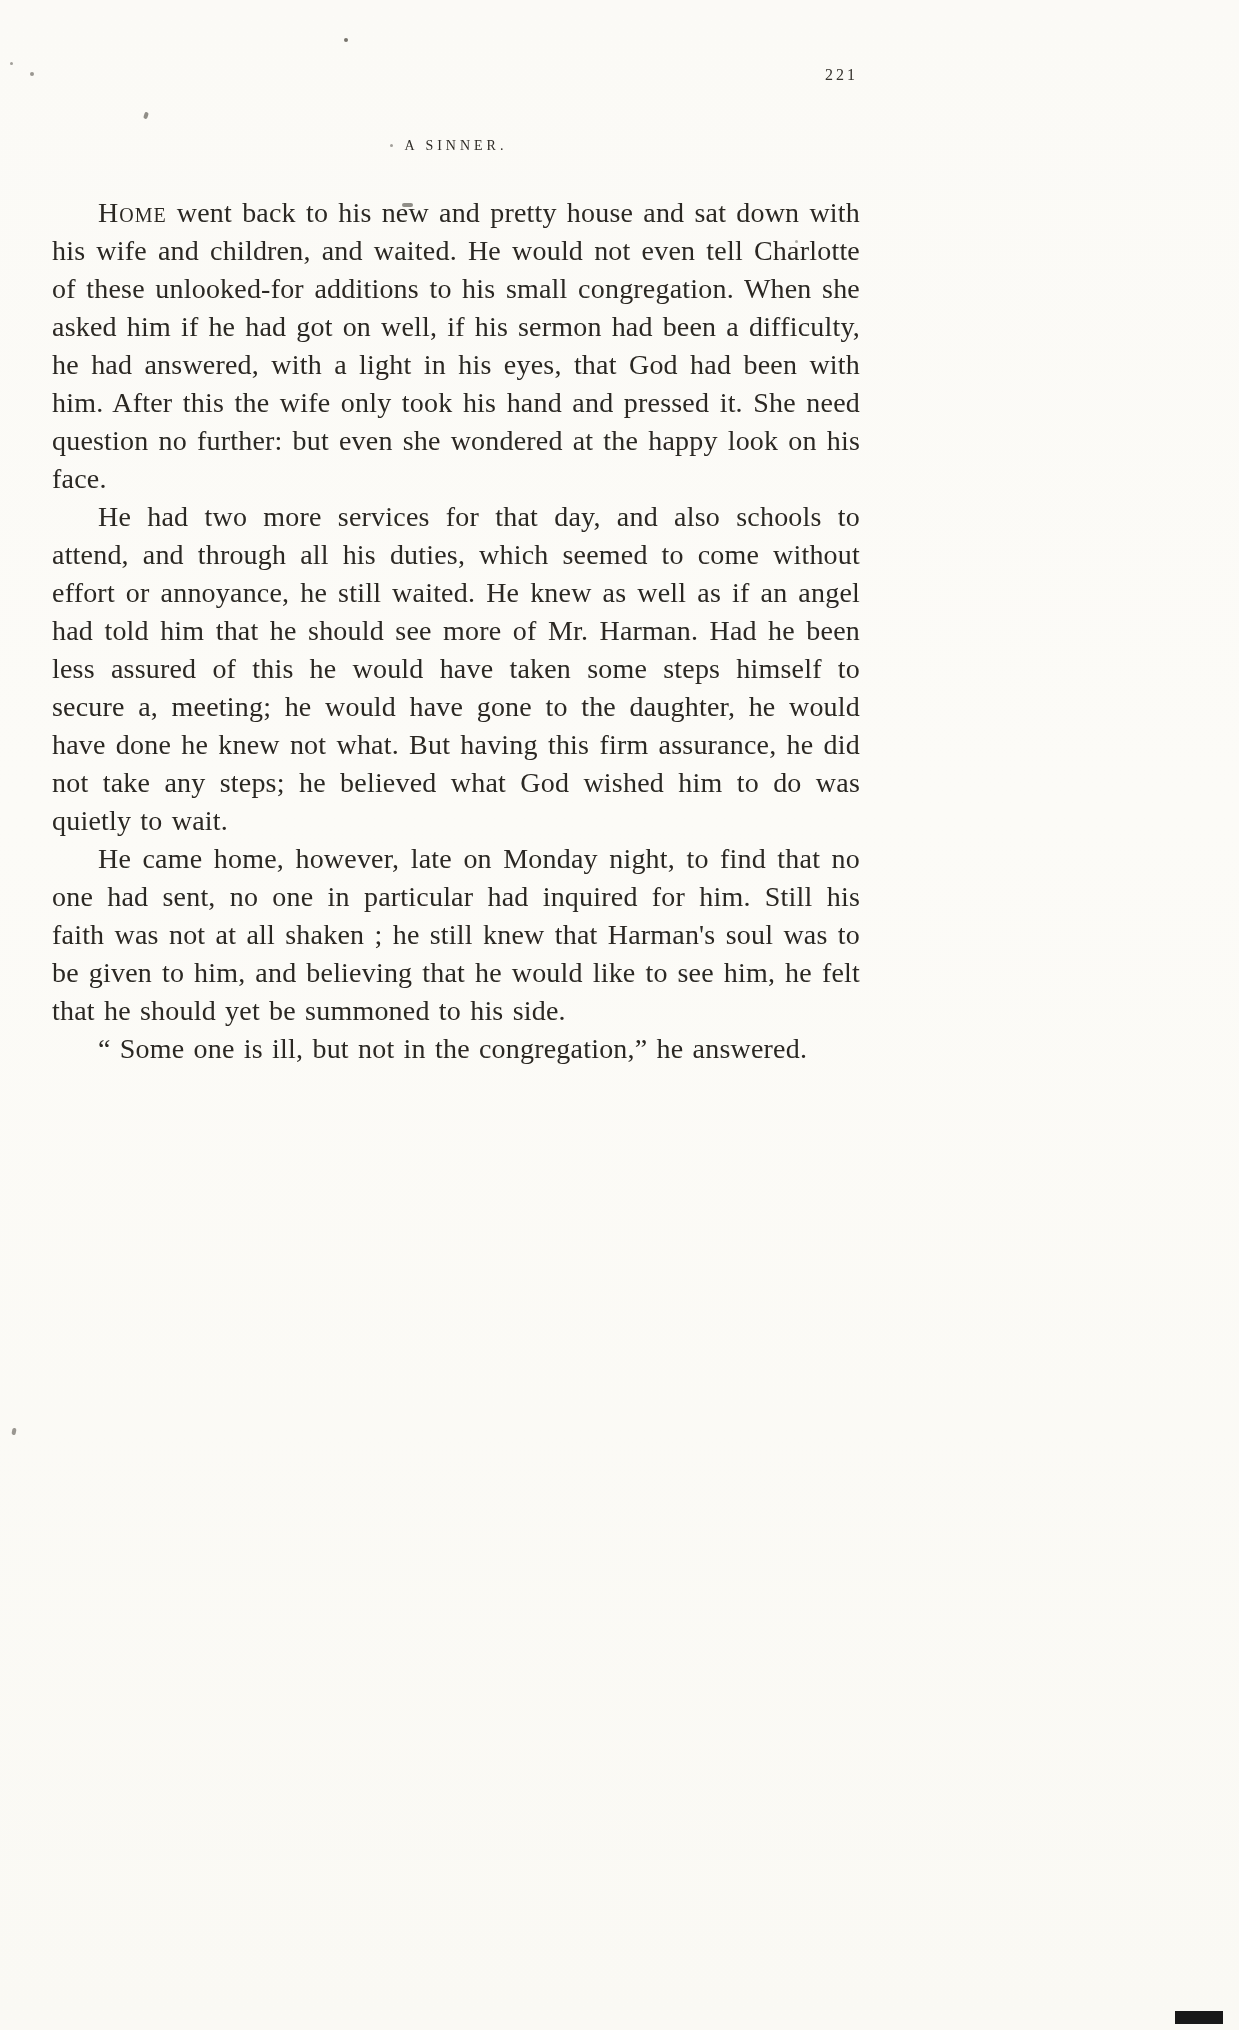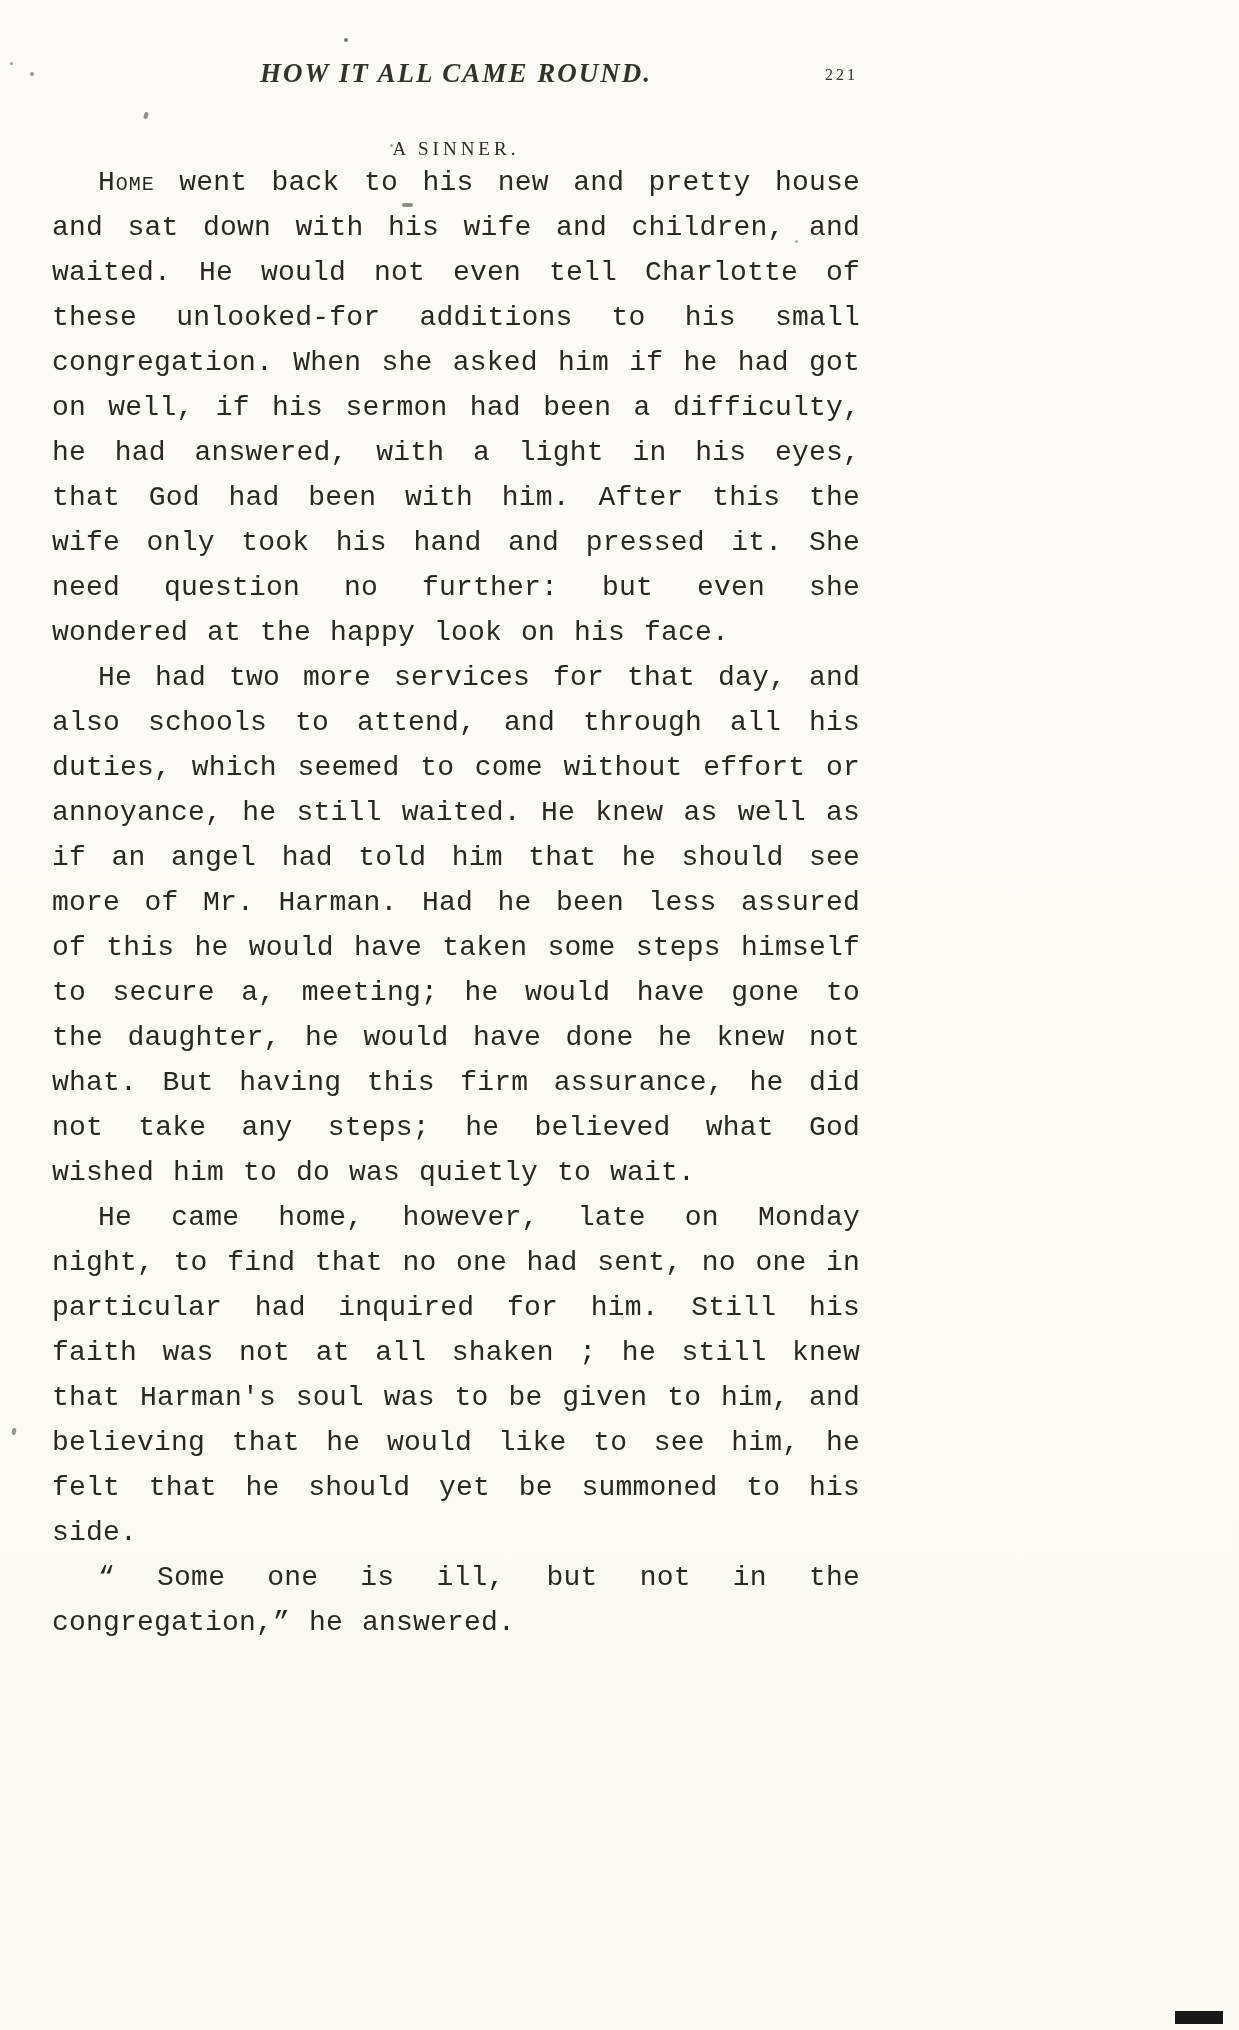--- a/index.html
+++ b/index.html
@@ -47,32 +47,32 @@
   .chapter-heading {
     margin-top: 180px;
     text-align: center;
     font-size: 31px;
     letter-spacing: 4px;
     color: #2e2b26;
   }
   .chapter-subtitle {
     margin-top: 36px;
     text-align: center;
-    font-size: 19px;
+    font-size: 14px;
     letter-spacing: 4px;
     color: #2e2b26;
   }
   .body-text {
+    margin-top: 40px;
     font-size: 28px;
-    line-height: 45px;
+    line-height: 38px;
     text-align: justify;
     letter-spacing: 0.2px;
     word-spacing: 2px;
     color: #2b2823;
-    font-family: Liberation Mono, monospace;
   }
   .body-text p {
     margin: 0;
     text-indent: 46px;
   }
   .smallcaps {
     font-variant: small-caps;
     letter-spacing: 1px;
   }
   .speck {
@@ -107,21 +107,20 @@
   <div class="speck s3"></div>
   <div class="speck s4"></div>
   <div class="speck s5"></div>
   <div class="speck s6"></div>
   <div class="speck s7"></div>
   <div class="speck s8"></div>
 
   <div class="column">
 
     <div class="page-header">
-      <div class="header-title">HOW IT ALL CAME ROUND.</div>
       <div class="page-number">221</div>
     </div>
 
 
     <div class="chapter-subtitle">A SINNER.</div>
 
     <div class="body-text">
       <p><span class="smallcaps">Home</span><span> went back to his new and pretty house and sat down with his wife and children, and waited.  He would not even tell Charlotte of these unlooked-for additions to his small congregation.  When she asked him if he had got on well, if his sermon had been a difficulty, he had answered, with a light in his eyes, that God had been with him.  After this the wife only took his hand and pressed it.  She need question no further: but even she wondered at the happy look on his face.</span></p>
       <p>He had two more services for that day, and also schools to attend, and through all his duties, which seemed to come without effort or annoyance, he still waited.  He knew as well as if an angel had told him that he should see more of Mr. Harman.  Had he been less assured of this he would have taken some steps himself to secure a, meeting; he would have gone to the daughter, he would have done he knew not what.  But having this firm assurance, he did not take any steps; he believed what God wished him to do was quietly to wait.</p>
       <p>He came home, however, late on Monday night, to find that no one had sent, no one in particular had inquired for him.  Still his faith was not at all shaken ; he still knew that Harman's soul was to be given to him, and believing that he would like to see him, he felt that he should yet be summoned to his side.</p>

